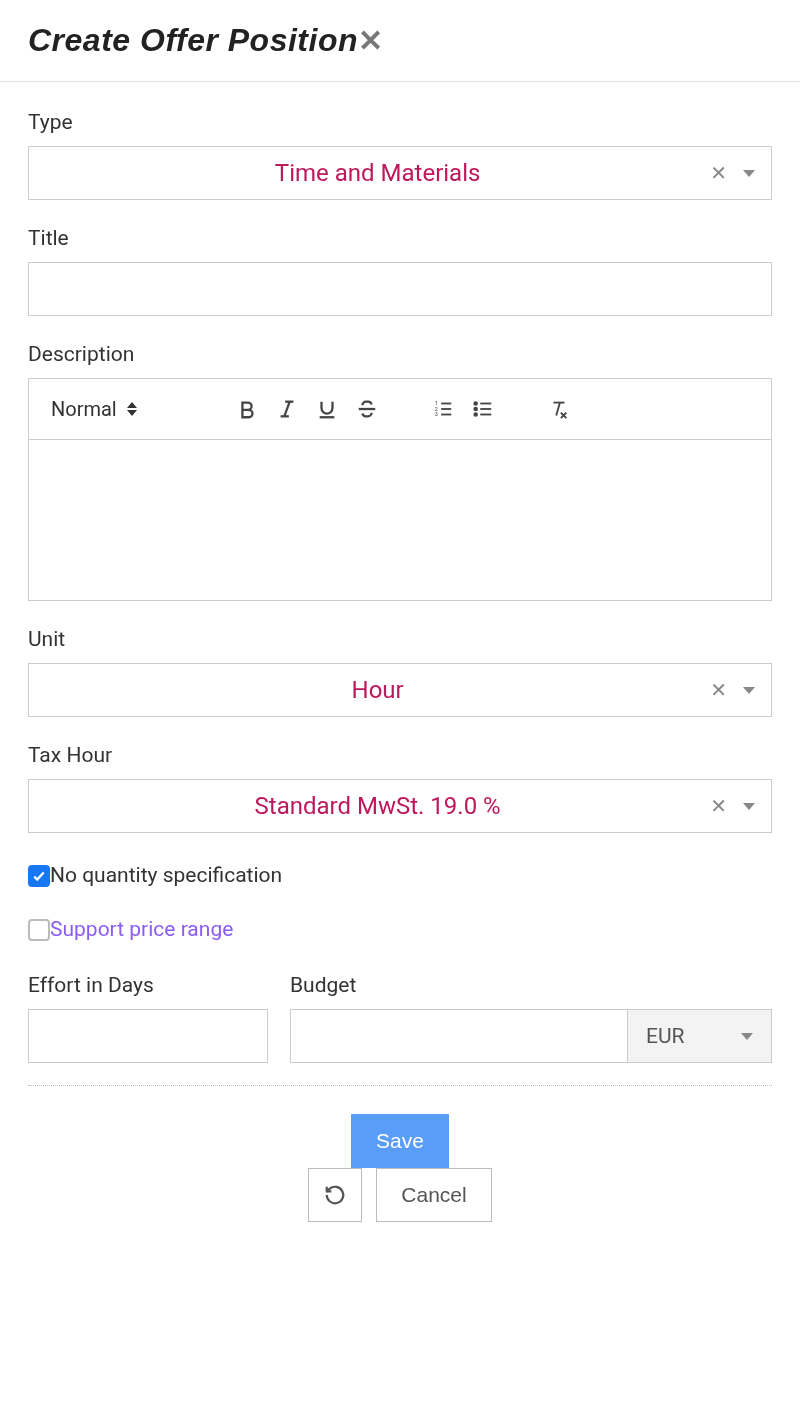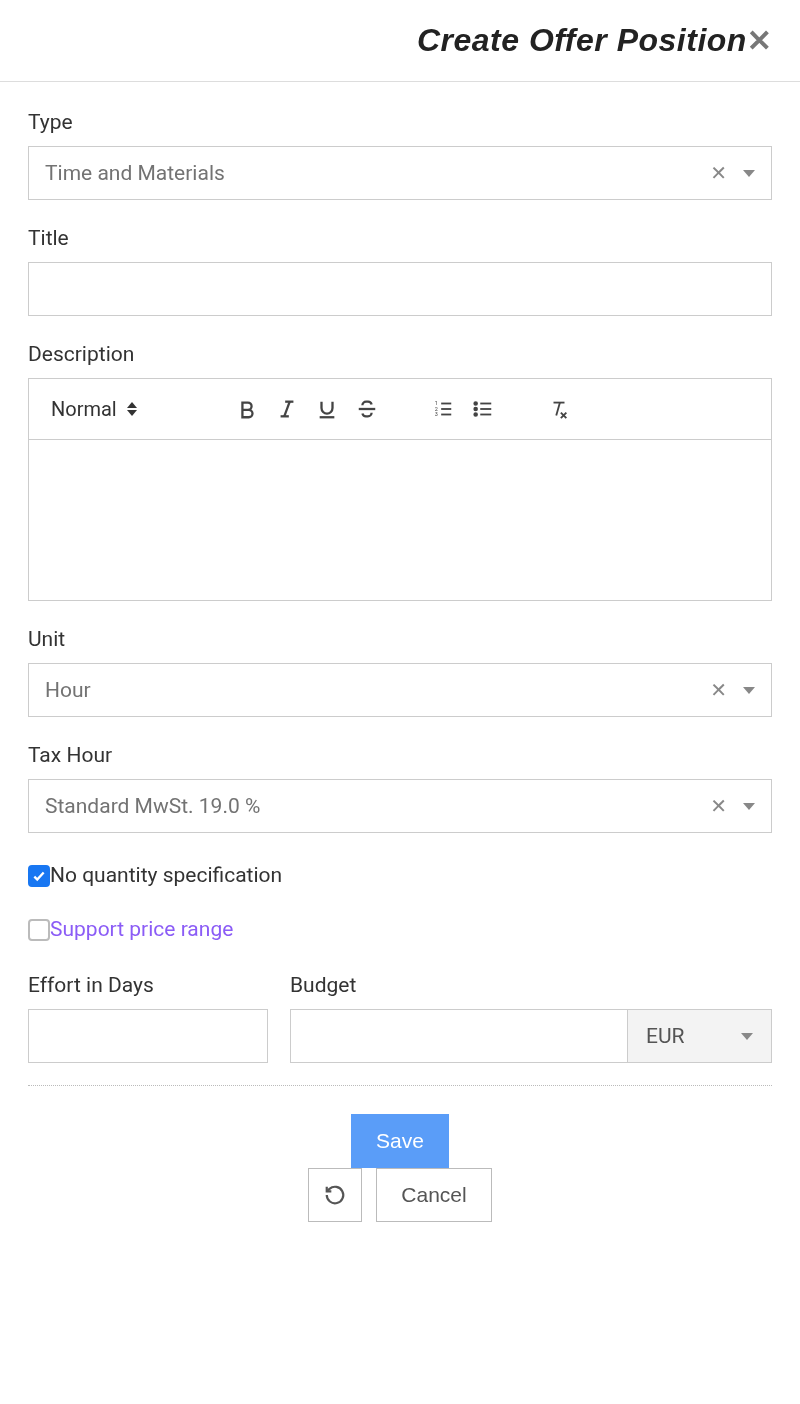--- a/index.html
+++ b/index.html
@@ -1,20 +1,20 @@
 <!DOCTYPE html>
 <html><head>
 <meta charset="utf-8">
 <style>
   * { box-sizing: border-box; margin: 0; padding: 0; }
   html, body { width: 800px; font-family: -apple-system, BlinkMacSystemFont, "Segoe UI", Roboto, Helvetica, Arial, sans-serif; color: #333; }
   .header {
     display: flex;
     align-items: center;
-    justify-content: flex-end;
+    justify-content: flex-start;
     padding: 22px 28px 22px 28px;
     border-bottom: 1px solid #ddd;
   }
   .title {
     font-family: "Arial Narrow", "Arial", sans-serif;
     font-size: 32px;
     font-weight: 700;
     font-style: italic;
     letter-spacing: 0.5px;
     color: #222;
@@ -35,21 +35,21 @@
   }
   .select-wrap {
     border: 1px solid #ccc;
     height: 54px;
     display: flex;
     align-items: center;
     padding: 0 16px;
     cursor: pointer;
     background: #fff;
   }
-  .select-value { flex: 1; font-size: 21px; color: #737373; }
+  .select-value { flex: 1; font-size: 24px; color: #be185d; text-align: center; }
   .select-icons { display: flex; align-items: center; gap: 16px; color: #888; }
   .clear-x { font-size: 20px; line-height:1; cursor: pointer; }
   .caret-down {
     width: 0; height: 0;
     border-left: 6px solid transparent;
     border-right: 6px solid transparent;
     border-top: 7px solid #888;
   }
   .text-input {
     width: 100%;

